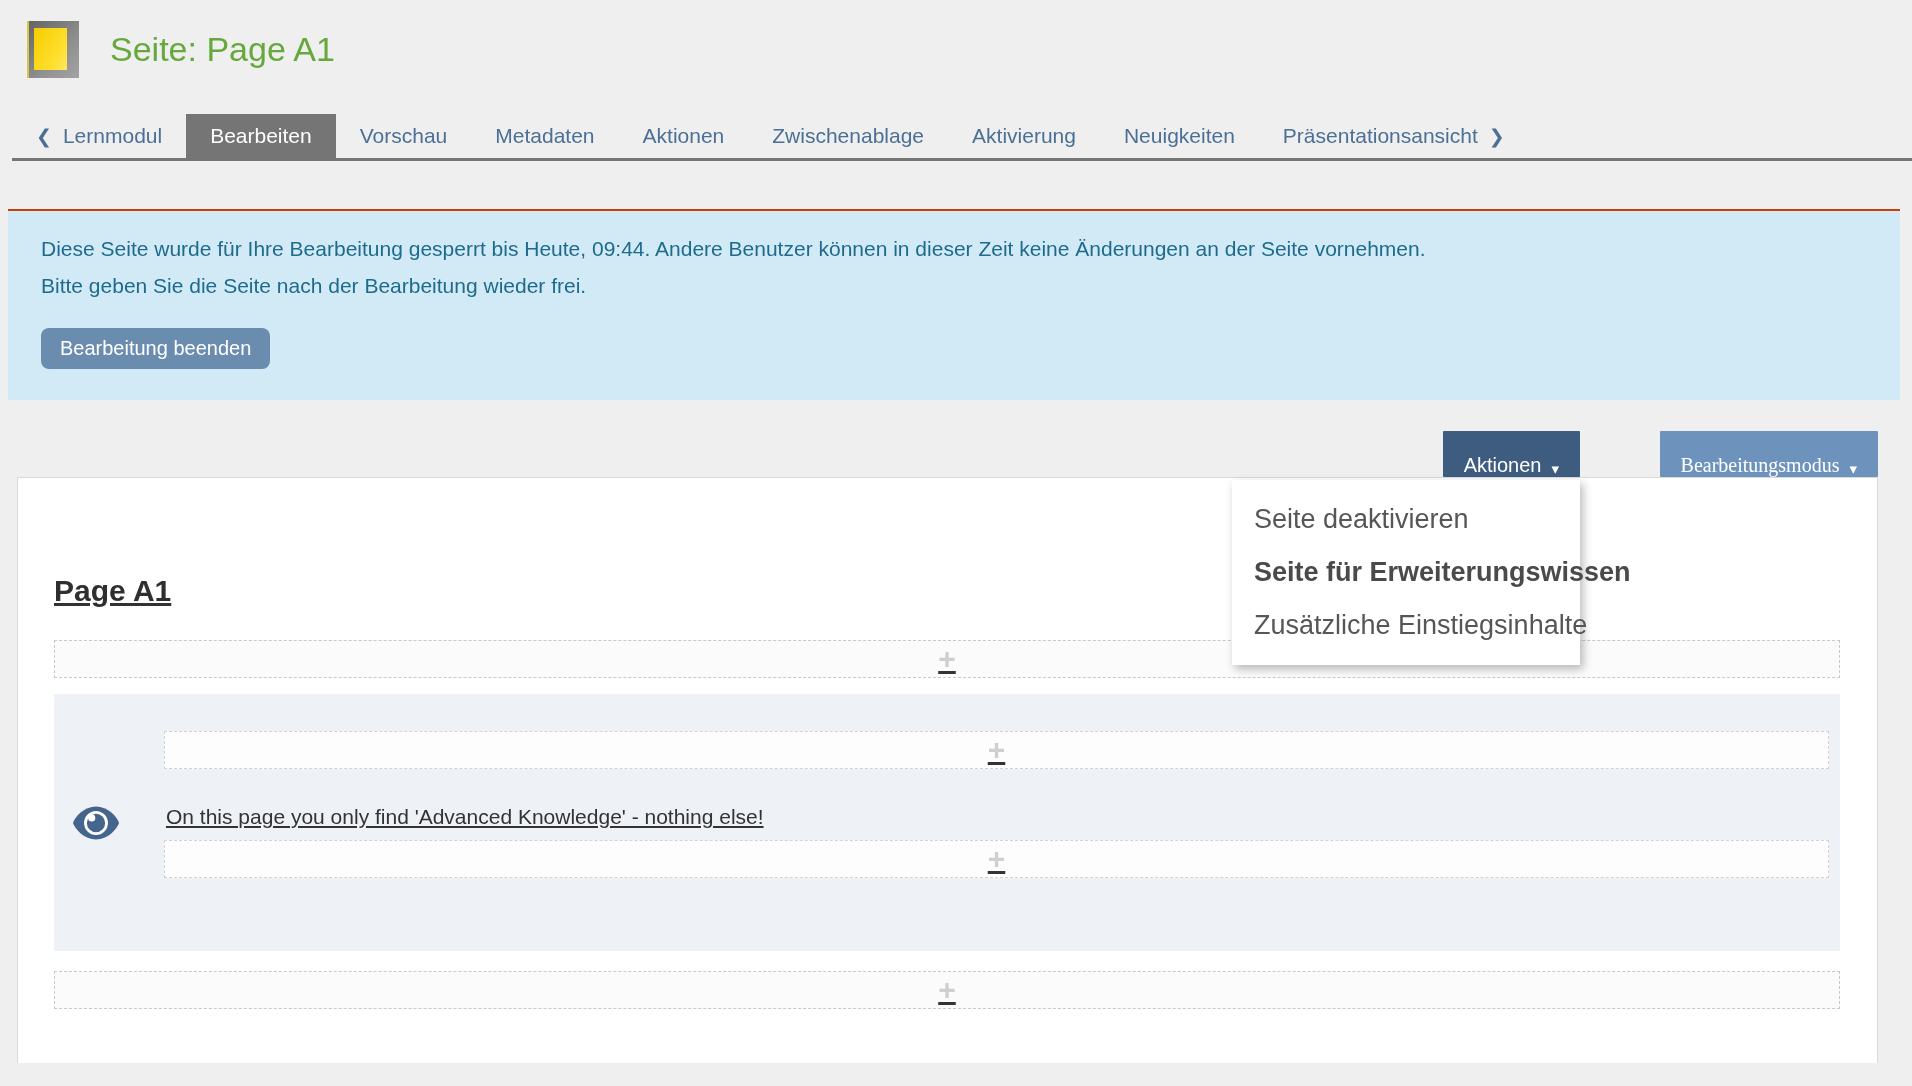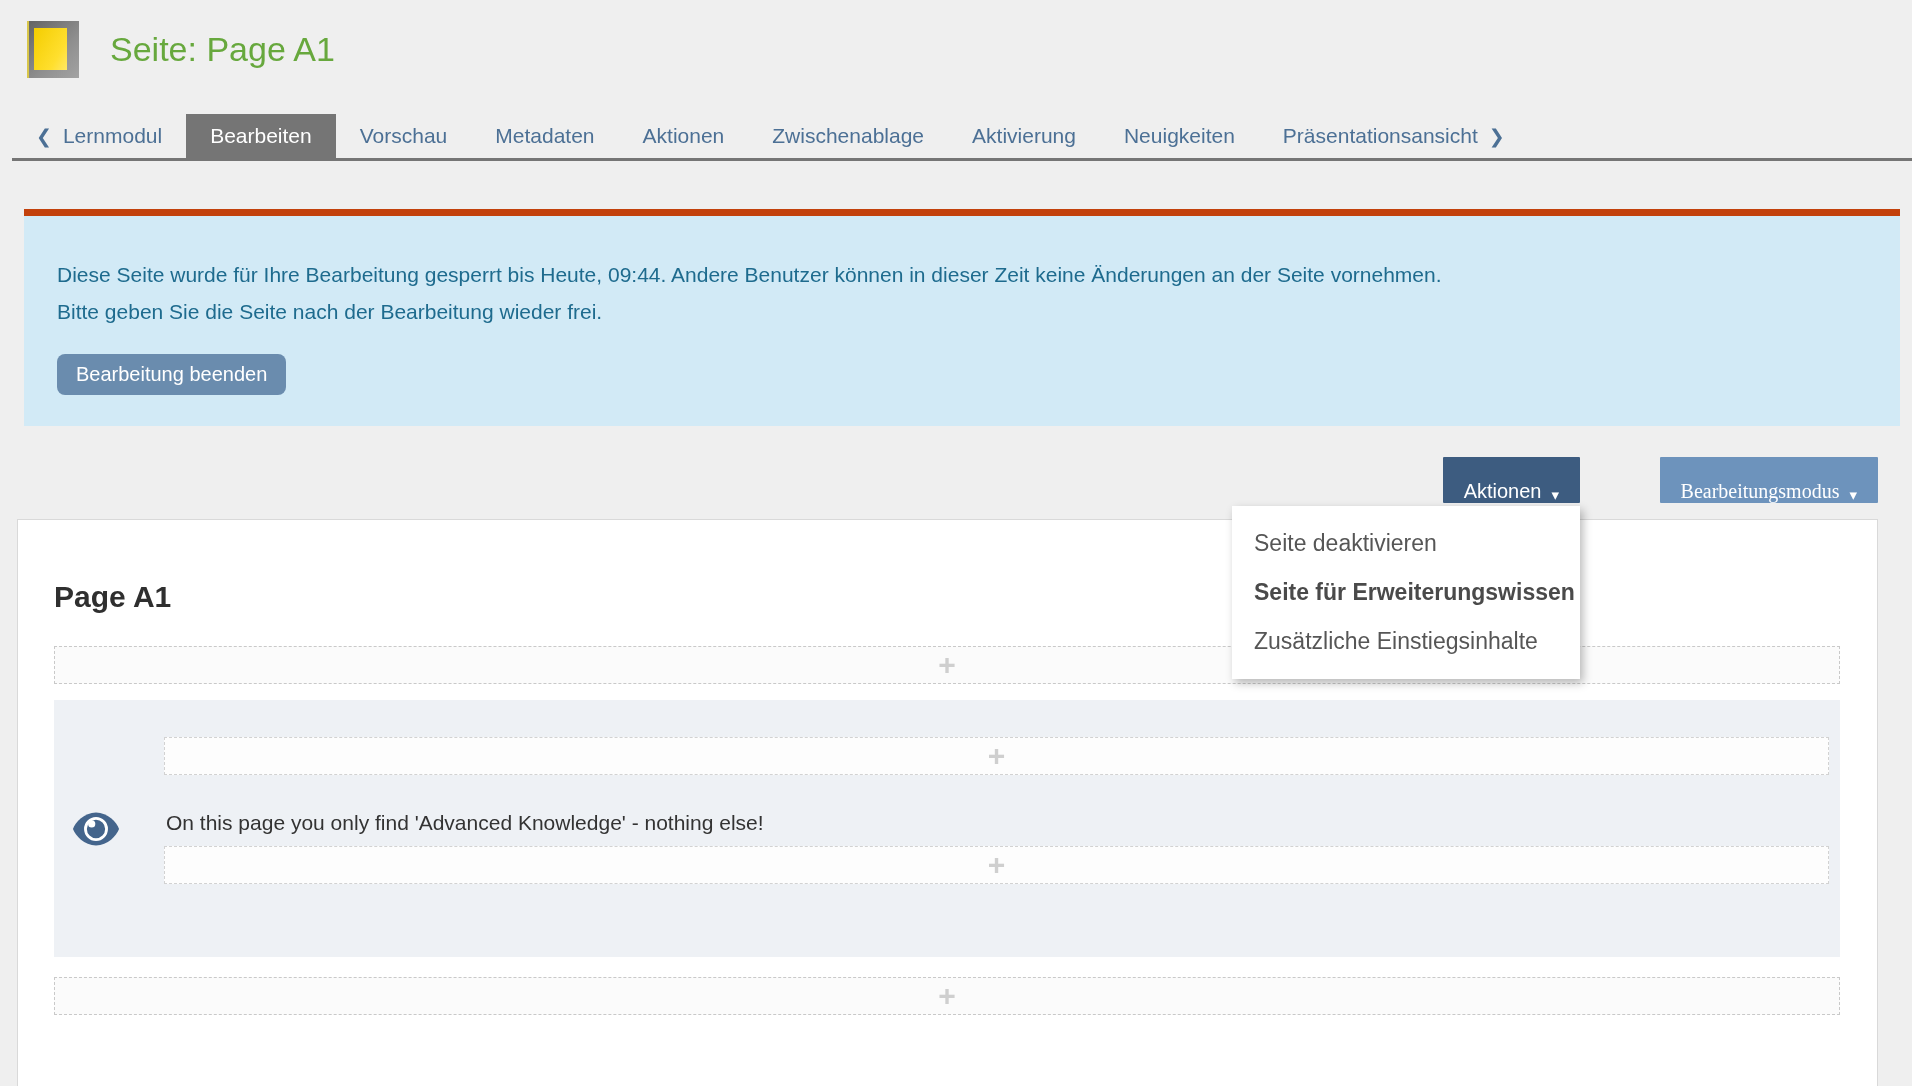--- a/index.html
+++ b/index.html
@@ -34,24 +34,24 @@
     display: flex; align-items: center; gap: 11px;
     padding: 10px 24px;
     font-size: 21px; color: #4c7095;
     cursor: pointer; white-space: nowrap;
   }
   .tab .chev { font-size: 19px; }
   .tab.active { background: #757575; color: #ffffff; }
 
   
   .infobox {
-    margin: 48px 12px 0 24px;
+    margin: 48px 12px 0 8px;
     background: #d2eaf6;
-    border-top: 7px solid #c2410c;
-    padding: 40px 33px 31px 33px;
+    border-top: 2px solid #c2410c;
+    padding: 19px 33px 31px 33px;
   }
   .infobox .msg { font-size: 21px; line-height: 37px; color: #1e6b8e; max-width: 1800px; }
   .lock-btn {
     display: inline-block; margin-top: 24px;
     background: #6a8cae; color: #ffffff;
     border: none; border-radius: 8px;
     padding: 9px 19px; font-size: 20px;
     font-family: "Liberation Sans", sans-serif;
     cursor: pointer;
   }
@@ -70,33 +70,33 @@
   .btn-editmode { right: 34px; background: #6d93bc; font-family: Liberation Serif, serif; }
   .tb-btn .caret { font-size: 15px; position: relative; top: 1px; }
 
   .dropdown {
     position: absolute; top: 49px; right: 332px; z-index: 10;
     width: 348px; background: #ffffff;
     box-shadow: 3px 4px 9px rgba(0,0,0,0.28);
     padding: 13px 0;
   }
   .menu-item {
-    padding: 11px 22px; font-size: 23px; color: #565656;
+    padding: 11px 22px; font-size: 27px; color: #565656;
     cursor: pointer; white-space: nowrap;
   }
   .menu-item.bold { font-weight: bold; color: #4a4a4a; }
 
   
   .panel {
-    margin: 16px 34px 0 17px;
+    margin: 0 34px 0 17px;
     background: #ffffff;
     border: 1px solid #d9d9d9; border-bottom: none;
     min-height: 586px;
-    padding: 60px 37px 40px 36px;
-    position: relative; z-index: 1;
+    padding: 96px 37px 40px 36px;
+    position: relative; z-index: 1; text-decoration: underline;
   }
   .content-heading { font-size: 30px; font-weight: bold; color: #2f2f2f; margin-bottom: 32px; }
 
   .dropzone {
     border: 1px dashed #c9c9c9;
     background: #fbfbfb;
     height: 38px;
     display: flex; align-items: center; justify-content: center;
   }
   .plus { color: #cfcfcf; font-size: 30px; font-weight: bold; line-height: 30px; }

